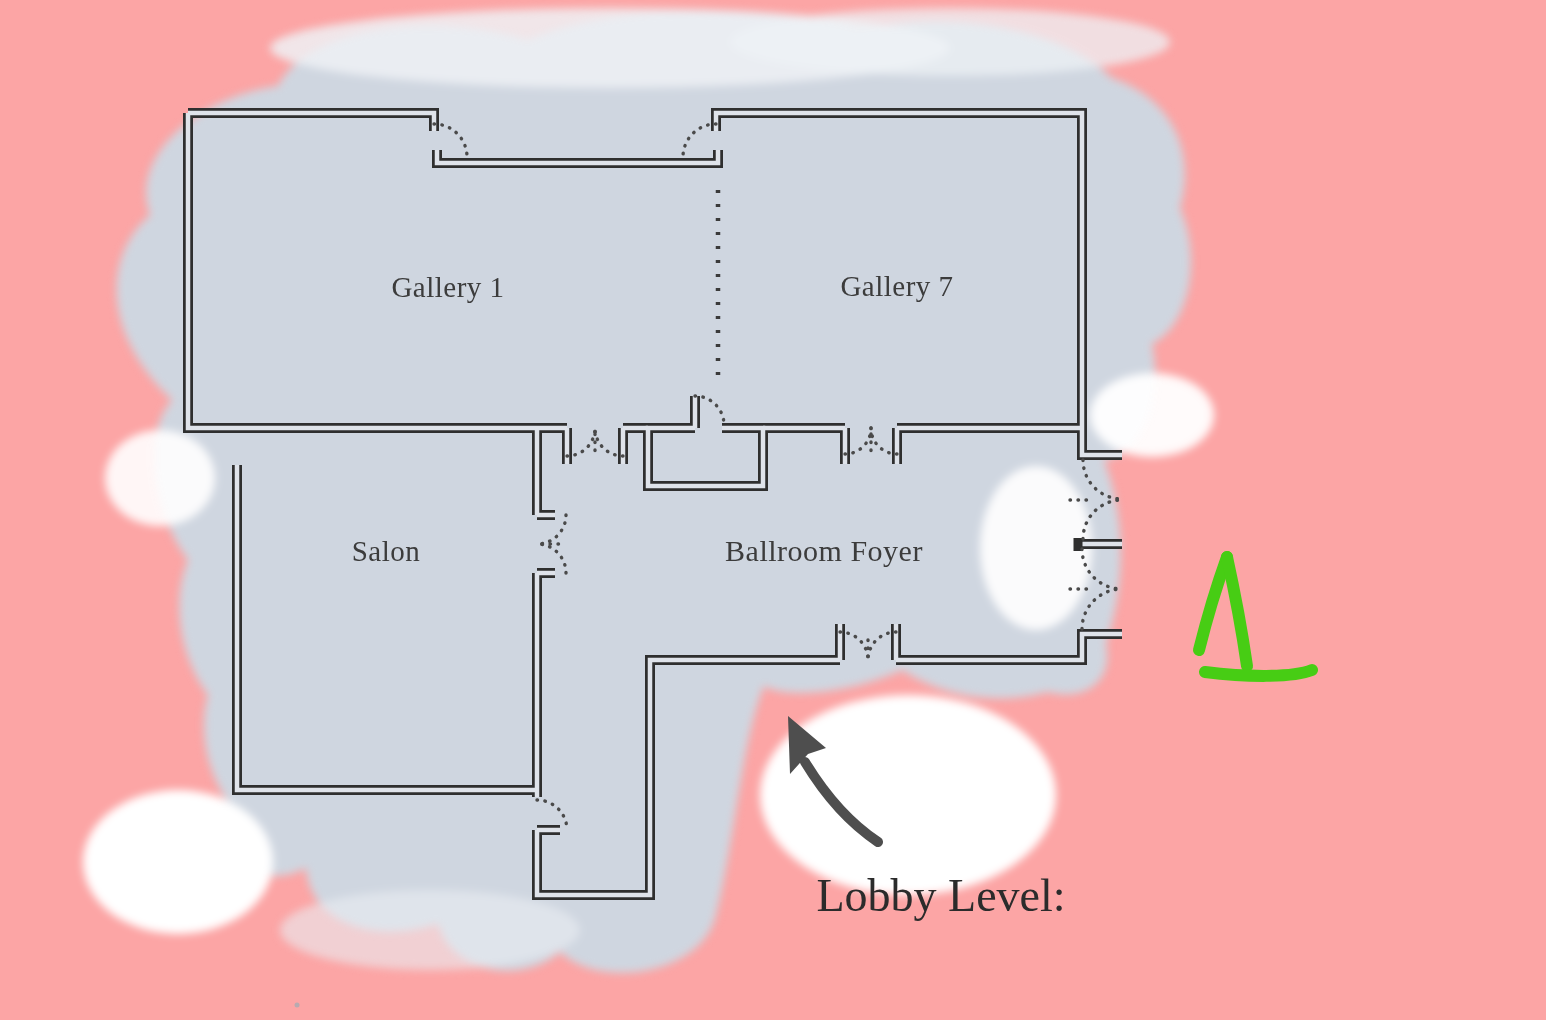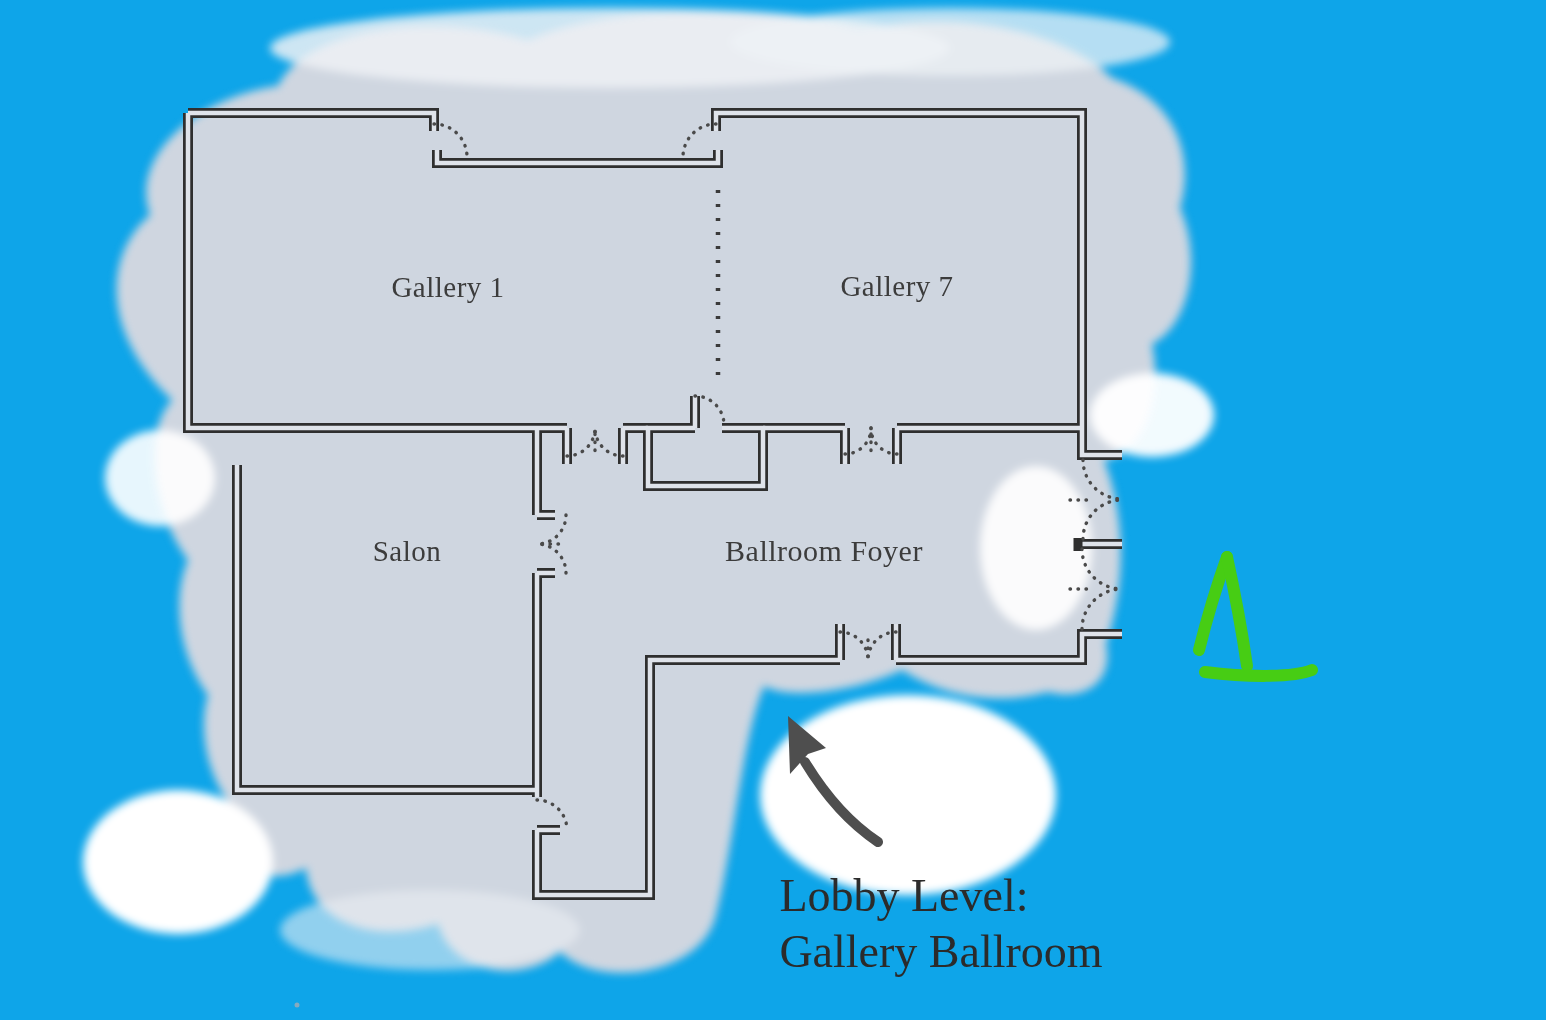--- a/index.html
+++ b/index.html
@@ -1,21 +1,21 @@
 <!DOCTYPE html>
 <html><head>
 <meta charset="utf-8">
 <style>
   html, body { margin: 0; padding: 0; background: #ffffff; }
   .stage {
     position: relative;
     width: 1546px;
     height: 1020px;
     overflow: hidden;
-    background: #0ea5e9;
+    background: #fca5a5;
     font-family: "Liberation Serif", "DejaVu Serif", serif;
   }
   .layer { position: absolute; left: 0; top: 0; width: 1546px; height: 1020px; }
   .wash-layer { filter: blur(4px); }
   .room-label {
     position: absolute;
     transform: translate(-50%, -50%);
     color: #3c3c3c;
     font-size: 29px;
     letter-spacing: 0.5px;
@@ -196,26 +196,25 @@
       <path d="M 1070,589 L 1090,589"></path>
 
       <path d="M 537,800 A 30,30 0 0 1 567,830"></path>
     </g>
 
     <circle cx="297" cy="1005" r="2.5" fill="#a6abb3" opacity="0.8"></circle>
   </svg>
 
   <div class="room-label" style="left:448px; top:287px;">Gallery 1</div>
   <div class="room-label" style="left:897px; top:286px;">Gallery 7</div>
-  <div class="room-label" style="left:407px; top:551px;text-align:right;">Salon</div>
+  <div class="room-label" style="left:386px; top:551px;text-align:right;">Salon</div>
   <div class="room-label foyer" style="left:824px; top:551px;">Ballroom Foyer</div>
 
   <div class="caption">
     <div>Lobby Level:</div>
-    <div>Gallery Ballroom</div>
   </div>
 
   <svg class="layer" viewBox="0 0 1546 1020">
 
     <g>
       <path d="M 805,762 C 825,795 848,822 878,842" stroke="#4e4e4e" stroke-width="10" fill="none" stroke-linecap="round"></path>
       <polygon points="788,716 826,748 808,754 790,774" fill="#4e4e4e"></polygon>
     </g>
 
     <g stroke="#47cd14" stroke-width="12" fill="none" stroke-linecap="round">

